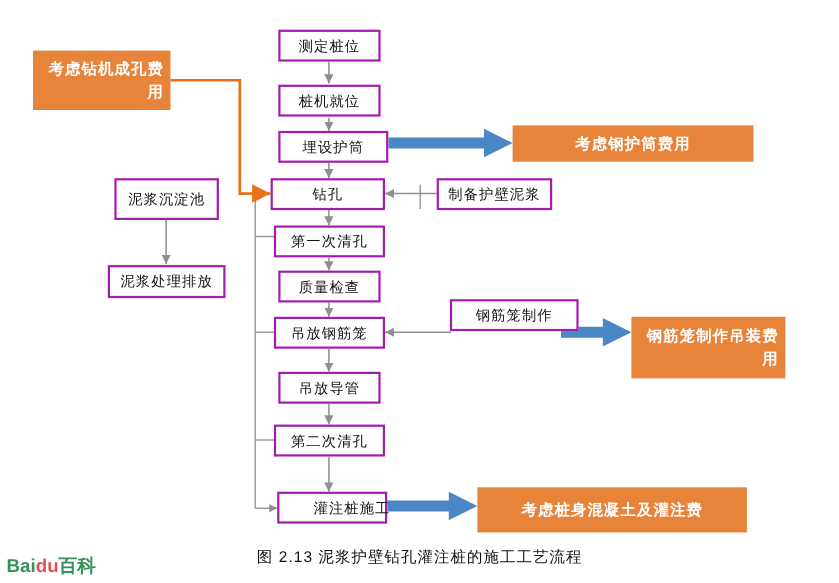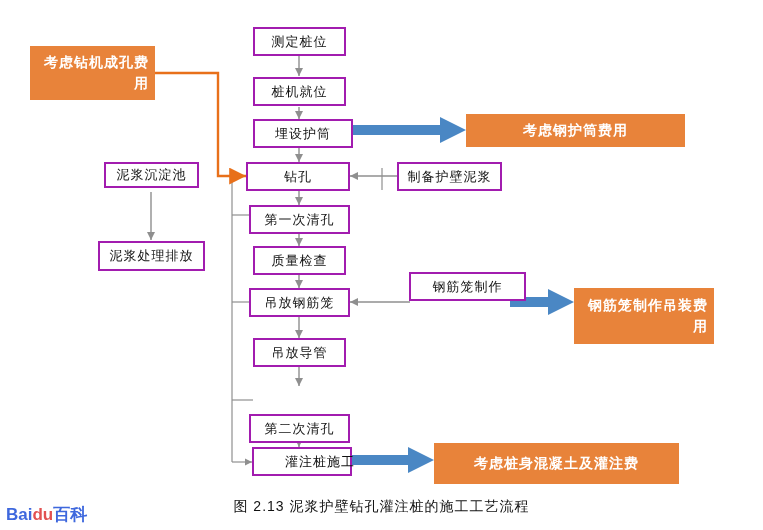--- a/index.html
+++ b/index.html
@@ -47,21 +47,21 @@
   .watermark{
     position:absolute;
     left:6px;bottom:4px;
     font-size:17px;
     font-weight:bold;
     color:#2b57a8;
     letter-spacing:0px;
     opacity:.85;
   }
   .watermark .red{color:#d33;}
-  .watermark .blue2{color:#1d4ed8;}
+  .watermark .blue2{color:#15803d;}
   svg{position:absolute;left:0;top:0;}
 </style>
 </head>
 <body>
 
 <div id="canvas">
 
   <svg width="763" height="530">
     <defs>
       <marker id="arrGray" markerWidth="8" markerHeight="8" refX="6" refY="3" orient="auto">
@@ -138,28 +138,28 @@
   </div>
   <div class="node" style="left:253px;top:246px;width:93px;height:29px;">
     <span>质量检查</span>
   </div>
   <div class="node" style="left:249px;top:288px;width:101px;height:29px;">
     <span>吊放钢筋笼</span>
   </div>
   <div class="node" style="left:253px;top:338px;width:93px;height:29px;">
     <span>吊放导管</span>
   </div>
-  <div class="node" style="left:249px;top:386px;width:101px;height:29px;margin-top:28px;">
+  <div class="node" style="left:249px;top:386px;width:101px;height:29px;">
     <span>第二次清孔</span>
   </div>
   <div class="node" style="left:252px;top:447px;width:100px;height:29px;padding-left:36px;">
     <span>灌注桩施工</span>
   </div>
 
-  <div class="node" style="left:104px;top:162px;width:95px;height:26px;">
+  <div class="node" style="left:104px;top:162px;width:95px;height:38px;">
     <span>泥浆沉淀池</span>
   </div>
   <div class="node" style="left:98px;top:241px;width:107px;height:30px;">
     <span>泥浆处理排放</span>
   </div>
   <div class="node" style="left:397px;top:162px;width:105px;height:29px;">
     <span>制备护壁泥浆</span>
   </div>
   <div class="node" style="left:409px;top:272px;width:117px;height:29px;">
     <span>钢筋笼制作</span>

